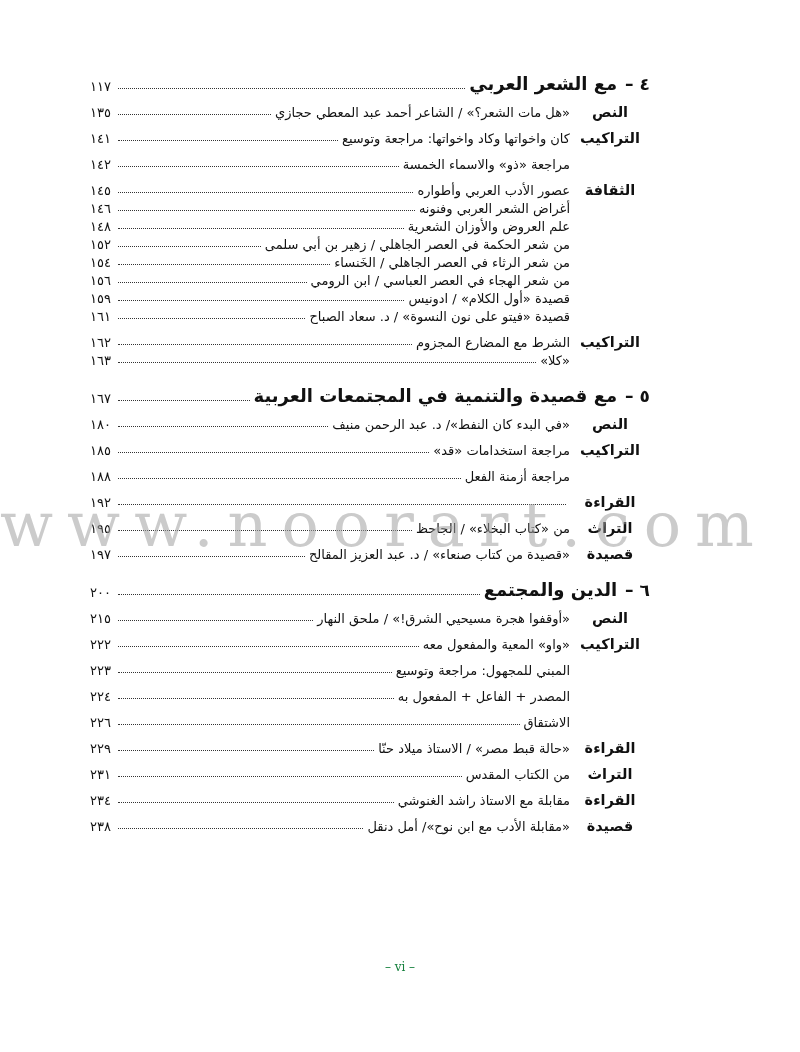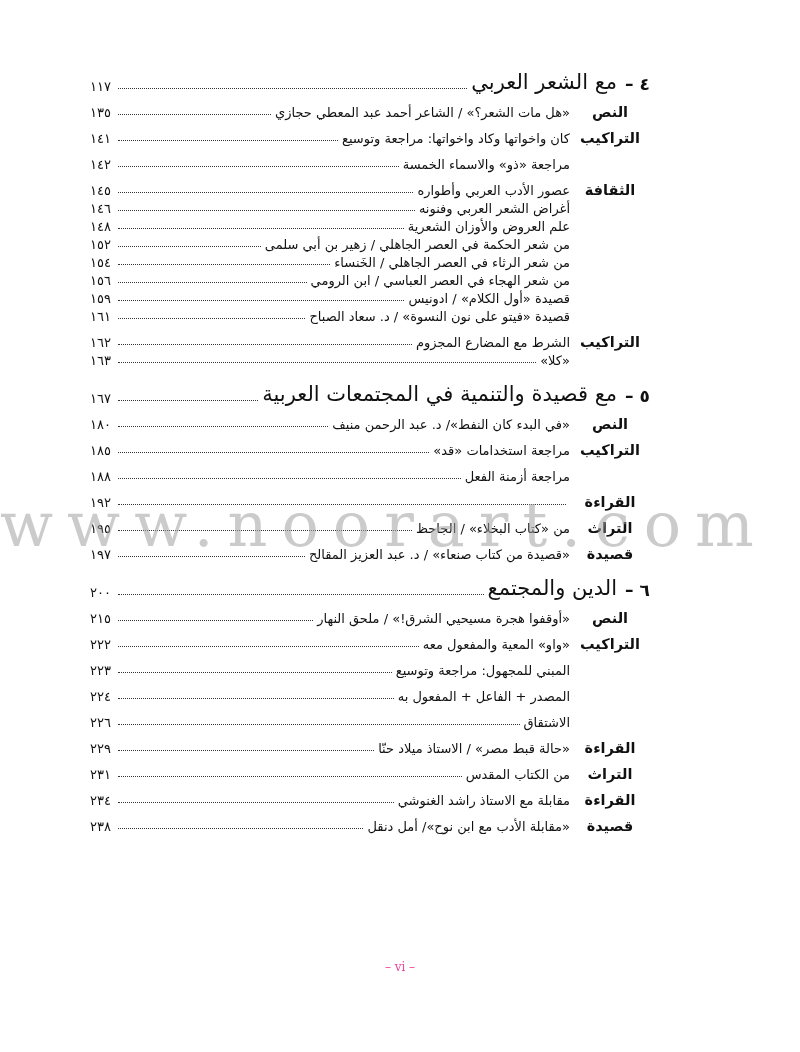--- a/index.html
+++ b/index.html
@@ -3,31 +3,31 @@
 <meta charset="utf-8">
 <style>
   html, body { margin: 0; padding: 0; background: #ffffff; }
   body { width: 800px; height: 1052px; position: relative; overflow: hidden;
          font-family: "DejaVu Sans", sans-serif; color: #111; }
   .page { position: absolute; left: 0; top: 0; width: 800px; height: 1052px; }
   .toc { position: absolute; left: 90px; top: 62px; width: 560px; direction: rtl; }
   .section { position: relative; height: 32px; display: flex; align-items: flex-end; }
   .section .num { font-weight: bold; font-size: 17px; margin-left: 6px; white-space: nowrap; }
   .section .dash { font-weight: bold; font-size: 17px; margin-left: 8px; }
-  .section .title { font-weight: normal; font-size: 21px; white-space: nowrap; }
+  .section .title { font-weight: bold; font-size: 18px; white-space: nowrap; }
   .row { position: relative; display: flex; align-items: flex-end; height: 26px; }
   .row.tight { height: 18px; }
   .cat { width: 80px; flex: 0 0 80px; font-weight: bold; font-size: 14.5px; text-align: center; white-space: nowrap; }
   .text { font-size: 13px; white-space: nowrap; }
   .leader { flex: 1 1 auto; border-bottom: 1.5px dotted #333; margin: 0 4px 5px 2px; min-width: 20px; height: 0; }
   .pg { font-size: 13px; white-space: nowrap; direction: rtl; min-width: 26px; text-align: left; }
   .section .pg { font-size: 13px; font-weight: normal; }
   .spacer { height: 6px; }
   .footer { position: absolute; left: 0; width: 800px; top: 960px; text-align: center;
-            font-family: "DejaVu Serif", serif; font-size: 12px; color: #ec4899; }
+            font-family: "DejaVu Serif", serif; font-size: 12px; color: #15803d; }
   .watermark { position: absolute; left: 0; top: 488px; width: 720px; text-align: center;
                font-family: "DejaVu Serif", serif; font-size: 62px; color: rgba(160,160,160,0.55);
                letter-spacing: 14px; pointer-events: none; white-space: nowrap; }
 </style>
 </head>
 <body>
 
 <div class="page">
   <div class="toc" id="toc">
       <div class="section">

